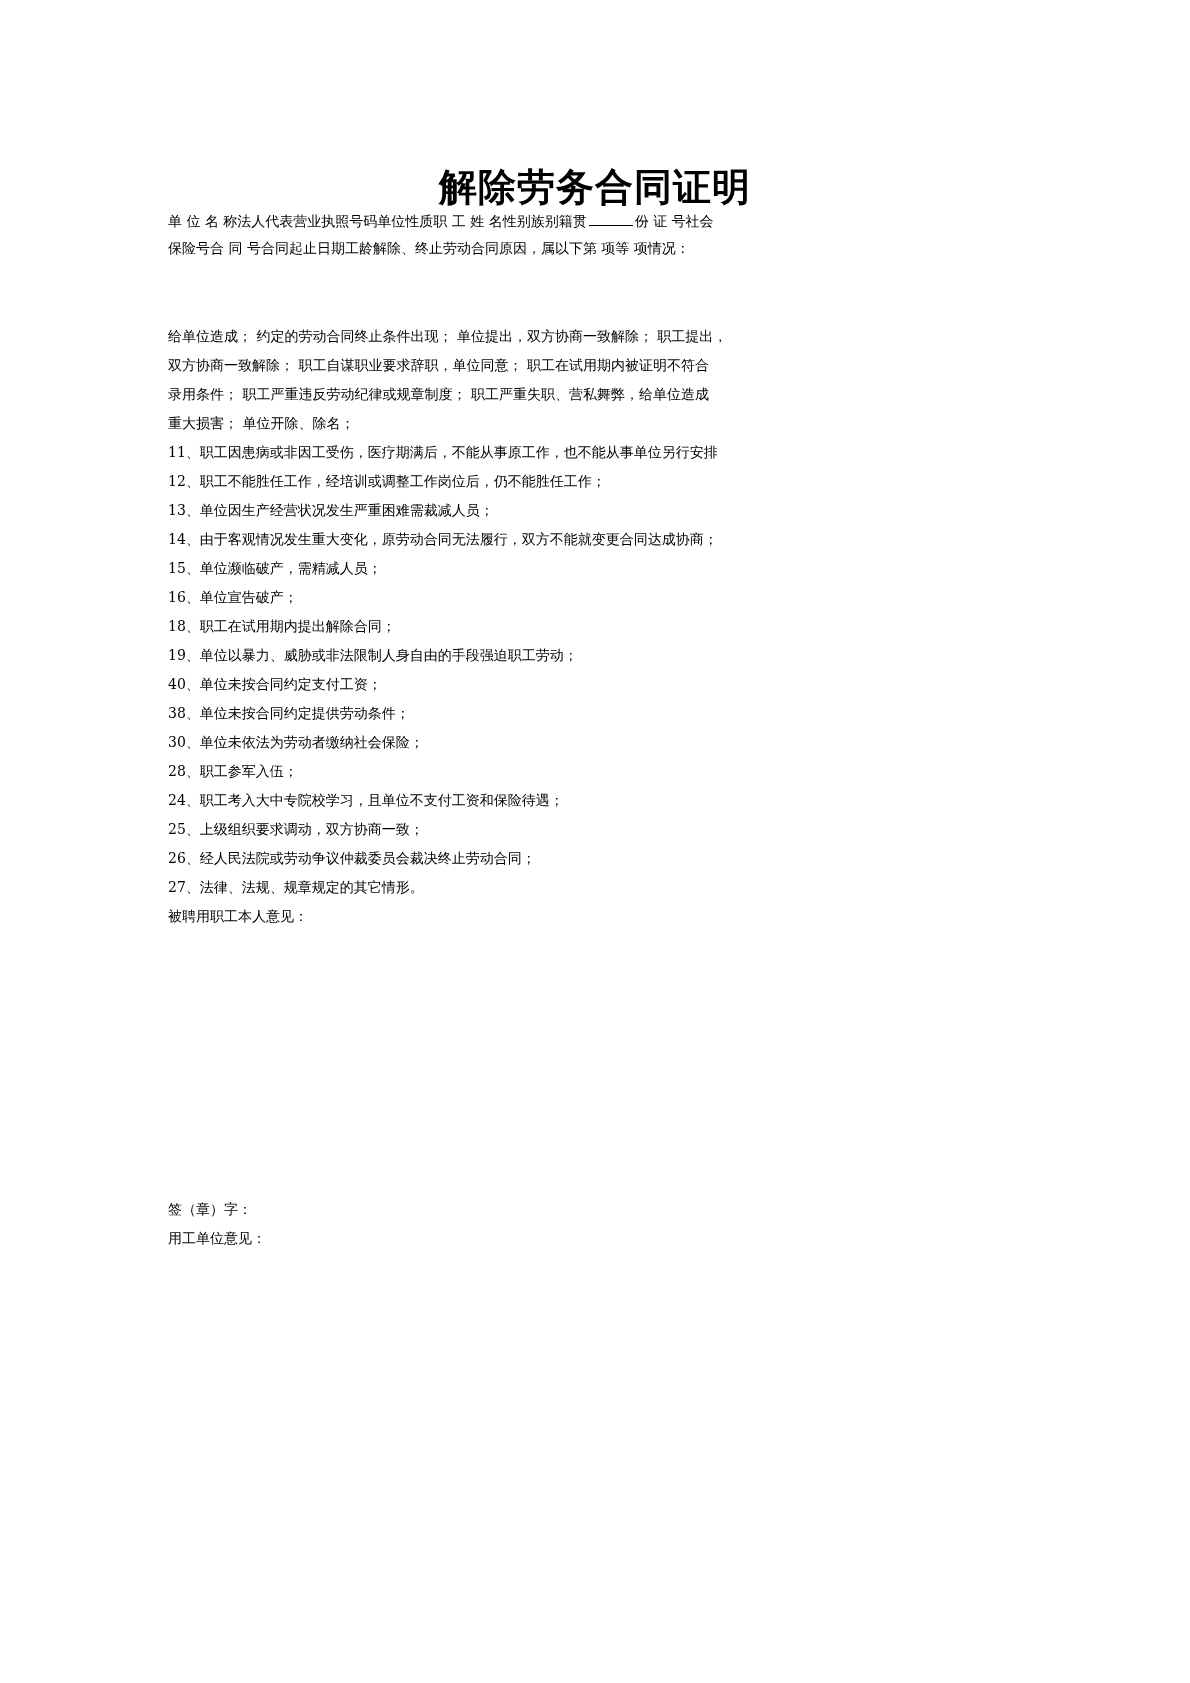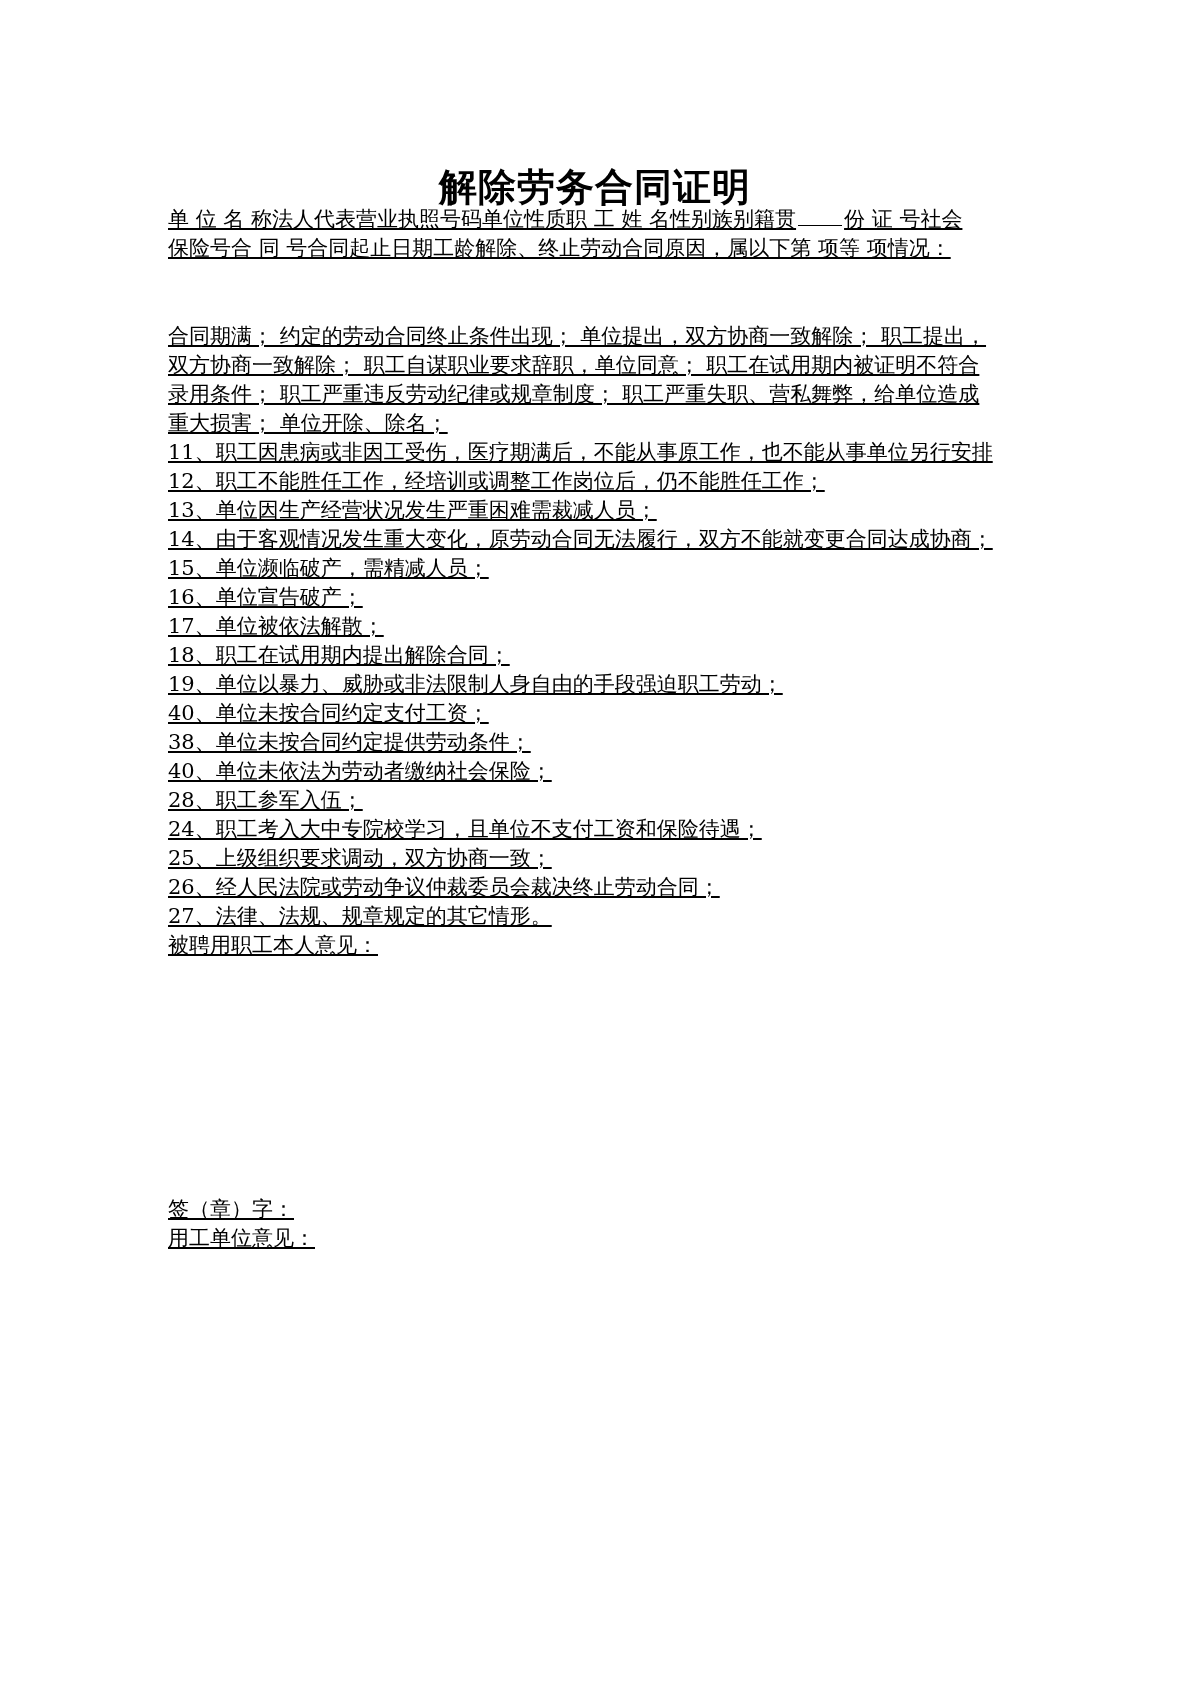--- a/index.html
+++ b/index.html
@@ -33,23 +33,22 @@
       font-weight: bold;
       font-size: 38px;
       line-height: 50px;
       letter-spacing: 1px;
       margin: 0;
     }
     .block {
       position: absolute;
       left: 168px;
       width: 856px;
-      font-size: 21px;
+      font-size: 14px;
       line-height: 29px;
-      text-decoration: underline;
     }
     .header-block { top: 205px; }
     .reasons-block { top: 322px; }
     .sign-block { top: 1195px; }
     .line {
       display: block;
       white-space: nowrap;
       overflow: hidden;
       height: 29px;
     }
@@ -68,36 +67,35 @@
 <div class="page">
 
   <h1 class="title">解除劳务合同证明</h1>
 
   <div class="block header-block">
     <span class="line"><span>单 位 名 称法人代表营业执照号码单位性质职 工 姓 名性别族别籍贯</span><span class="blank short"></span><span>份 证 号社会</span></span>
     <span class="line">保险号合 同 号合同起止日期工龄解除、终止劳动合同原因，属以下第 项等 项情况：</span>
   </div>
 
   <div class="block reasons-block">
-    <span class="line">合同期满；  约定的劳动合同终止条件出现；  单位提出，双方协商一致解除；  职工提出，</span>
+    <span class="line">给单位造成；  约定的劳动合同终止条件出现；  单位提出，双方协商一致解除；  职工提出，</span>
     <span class="line">双方协商一致解除；  职工自谋职业要求辞职，单位同意；  职工在试用期内被证明不符合</span>
     <span class="line">录用条件；  职工严重违反劳动纪律或规章制度；  职工严重失职、营私舞弊，给单位造成</span>
     <span class="line">重大损害；  单位开除、除名；</span>
     <span class="line">11、职工因患病或非因工受伤，医疗期满后，不能从事原工作，也不能从事单位另行安排</span>
     <span class="line">12、职工不能胜任工作，经培训或调整工作岗位后，仍不能胜任工作；</span>
     <span class="line">13、单位因生产经营状况发生严重困难需裁减人员；</span>
     <span class="line">14、由于客观情况发生重大变化，原劳动合同无法履行，双方不能就变更合同达成协商；</span>
     <span class="line">15、单位濒临破产，需精减人员；</span>
     <span class="line">16、单位宣告破产；</span>
-    <span class="line">17、单位被依法解散；</span>
     <span class="line">18、职工在试用期内提出解除合同；</span>
     <span class="line">19、单位以暴力、威胁或非法限制人身自由的手段强迫职工劳动；</span>
     <span class="line">40、单位未按合同约定支付工资；</span>
     <span class="line">38、单位未按合同约定提供劳动条件；</span>
-    <span class="line">40、单位未依法为劳动者缴纳社会保险；</span>
+    <span class="line">30、单位未依法为劳动者缴纳社会保险；</span>
     <span class="line">28、职工参军入伍；</span>
     <span class="line">24、职工考入大中专院校学习，且单位不支付工资和保险待遇；</span>
     <span class="line">25、上级组织要求调动，双方协商一致；</span>
     <span class="line">26、经人民法院或劳动争议仲裁委员会裁决终止劳动合同；</span>
     <span class="line">27、法律、法规、规章规定的其它情形。</span>
     <span class="line">被聘用职工本人意见：</span>
   </div>
 
   <div class="block sign-block">
     <span class="line">签（章）字：</span>

